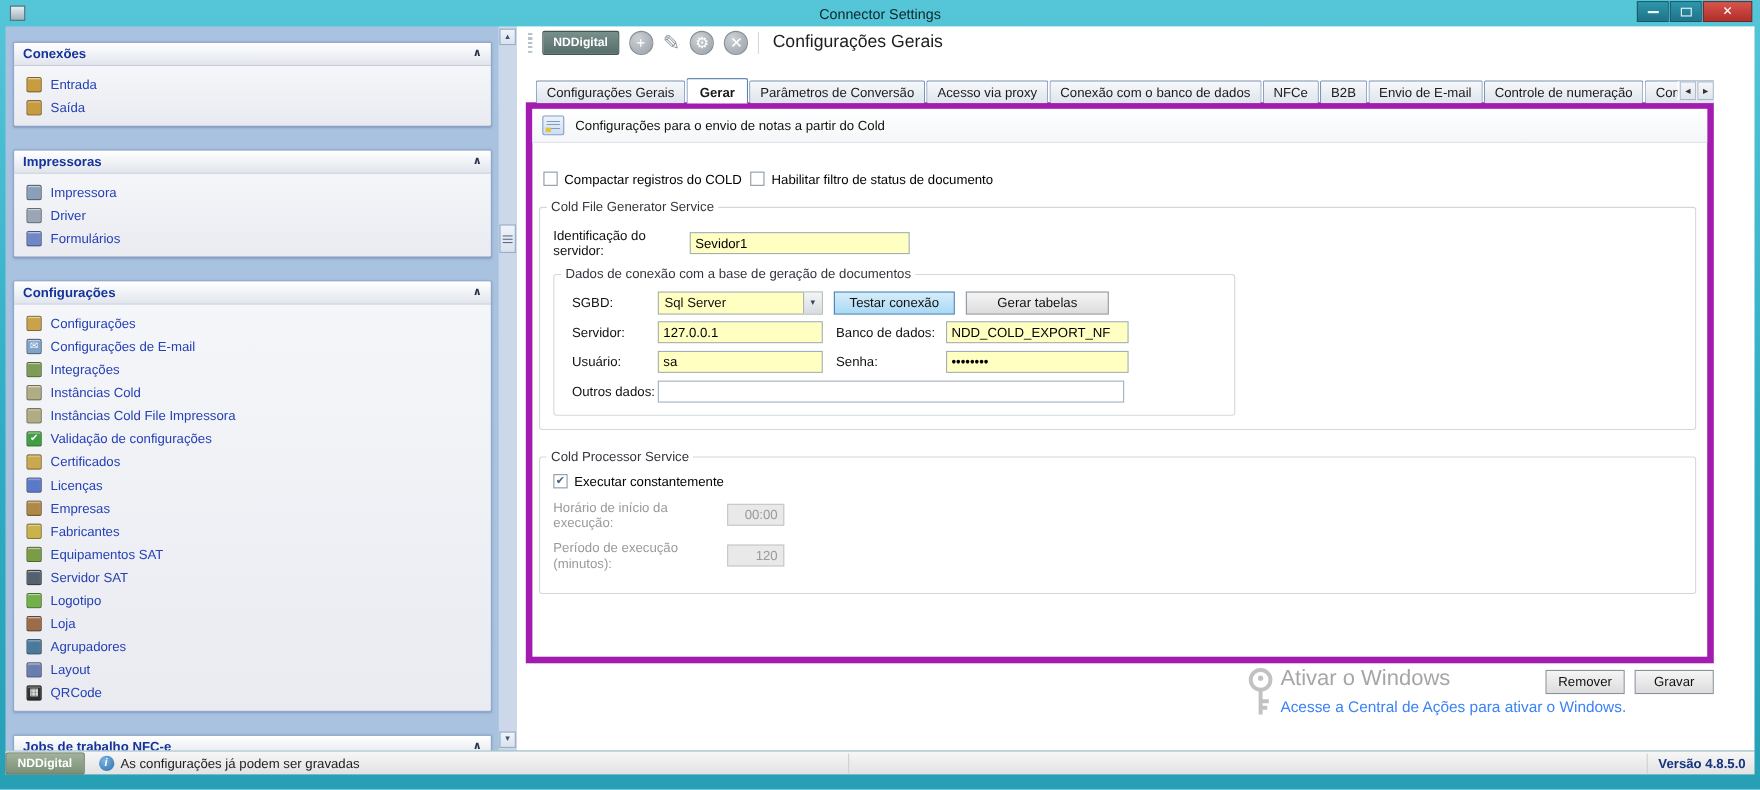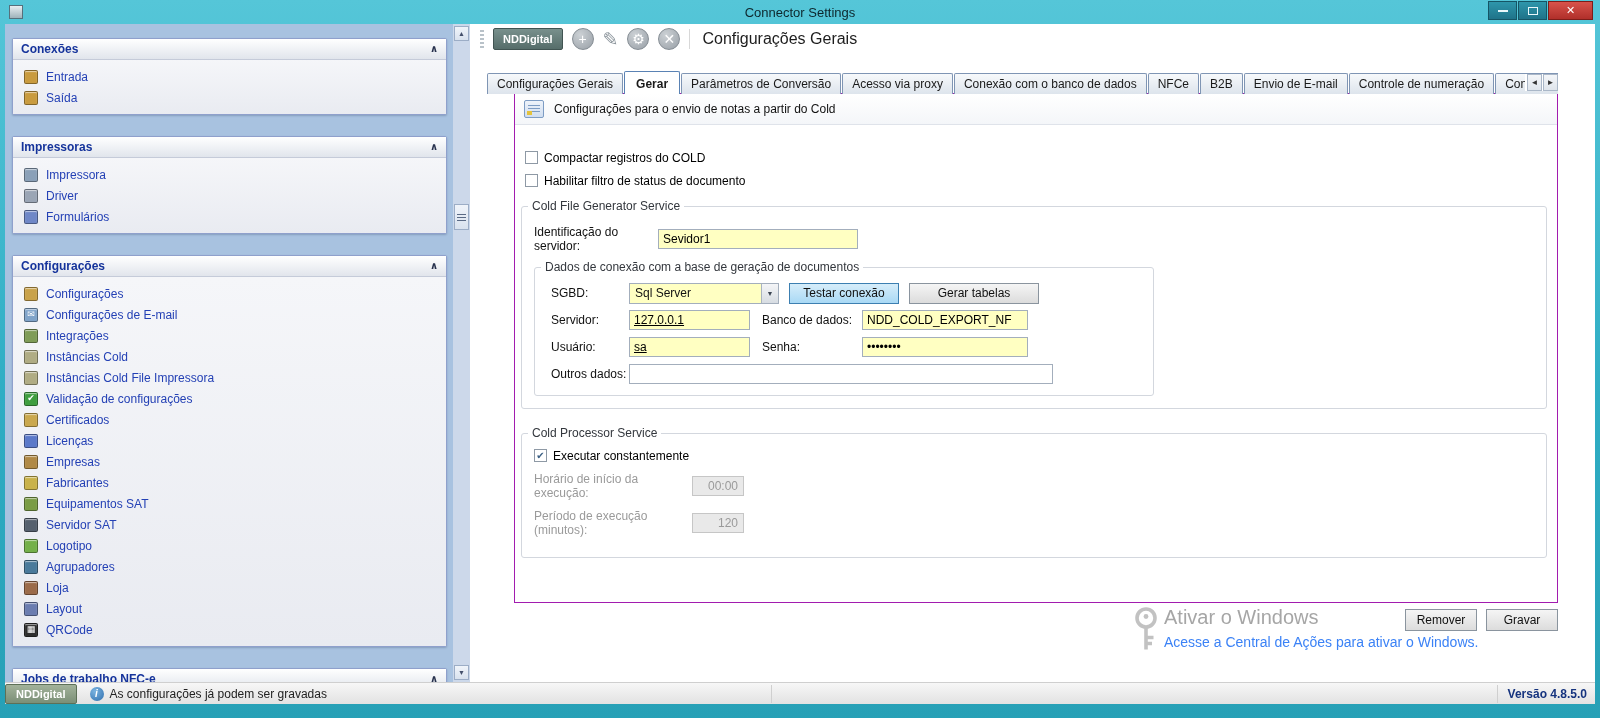--- a/index.html
+++ b/index.html
@@ -72,30 +72,30 @@
   .tabs { display:flex; align-items:flex-end; height:24px; margin-left:9px; overflow:hidden;
           padding-right:34px; position:relative; z-index:2; }
   .tab { flex:0 0 auto; padding:3px 9px; border:1px solid #7f95b4; border-bottom:none; border-radius:2px 2px 0 0;
          background:linear-gradient(#f7f9fb,#dde4ec); margin-right:1px; white-space:nowrap; cursor:pointer; color:#1a1a1a; }
   .tab.active { background:#fff; font-weight:bold; padding:5px 11px 4px; border-color:#5a82b4;
                 position:relative; top:1px; z-index:3; }
   .tab-arrows { position:absolute; right:0; top:4px; z-index:5; display:flex; gap:1px; background:#fff; padding-left:2px; }
   .tab-arrow { width:15px; height:17px; background:linear-gradient(#f4f6f9,#dfe5ec); border:1px solid #aab7c8;
                color:#333; font-size:8px; display:flex; align-items:center; justify-content:center; cursor:pointer; }
 
-  .content { position:relative; margin-top:-1px; height:510px; border:1px solid #a21caf; background:#fff; z-index:1;margin-left:36px; }
+  .content { position:relative; margin-top:-1px; height:510px; border:6px solid #a21caf; background:#fff; z-index:1; }
   .c-head { height:31px; display:flex; align-items:center; gap:10px; padding-left:9px;
             border-bottom:1px solid #dfe3ea; background:linear-gradient(#ffffff,#f4f6f9); }
   .form-icon { width:20px; height:18px; background:linear-gradient(#eef3fa,#cfddf0); border:1px solid #7d9cc4;
                border-radius:2px; position:relative; }
   .form-icon::before { content:""; position:absolute; left:3px; top:4px; right:3px; height:9px;
                background:repeating-linear-gradient(#7d9cc4 0 1px, transparent 1px 3px); }
   .form-icon::after { content:""; position:absolute; left:2px; bottom:2px; width:5px; height:4px; background:#e4c23c; }
 
-  .opts { margin:25px 0 0 10px; display:flex; flex-direction:column; gap:8px;text-align:right; }
+  .opts { margin:25px 0 0 10px; display:flex; flex-direction:row; gap:8px;text-align:right; }
   .cb-row { display:flex; align-items:center; gap:6px; height:15px; cursor:pointer; }
   .cb { width:13px; height:13px; background:#fff; border:1px solid #8e99a5; display:flex;
         align-items:center; justify-content:center; flex:0 0 auto; }
   .cb-mark { display:none; font-size:10px; font-weight:bold; color:#3d6185; line-height:1; }
   .cb.checked .cb-mark { display:block; }
   .cb-label { color:#000; }
 
   .group { position:relative; border:1px solid #d3d7de; border-radius:3px; margin:18px 10px 0 6px;
            padding:14px 10px 12px 12px; }
   .group-title { position:absolute; top:-8px; left:6px; background:#fff; padding:0 4px; color:#33373d; }
@@ -103,21 +103,21 @@
   .lbl-id { width:124px; }
   .inner-group { width:620px; margin-top:14px; position:relative; border:1px solid #d3d7de; border-radius:3px;
                  padding:14px 10px 10px 16px; }
   .lbl1 { width:78px; }
   .lbl2 { width:100px; margin-left:12px; }
   .frow { display:flex; align-items:center; margin-bottom:5px; height:22px; }
   .frow:last-child { margin-bottom:0; }
 
   .tbox { height:20px; border:1px solid #a3aebc; background:#fff; padding:0 4px; color:#000; }
   .tbox.yellow { background:#ffffc2; }
-  .w200{width:200px;} .w150{width:121px;text-decoration:underline;} .w166{width:166px;} .w424{width:424px;} .w52{width:52px;}
+  .w200{width:200px;} .w150{width:150px;} .w166{width:166px;} .w424{width:424px;} .w52{width:52px;}
   .combo { display:flex; width:150px; height:21px; border:1px solid #a3aebc; background:#ffffc2;
            align-items:center; cursor:pointer; }
   .combo-text { flex:1; padding-left:5px; }
   .combo-btn { width:17px; height:100%; background:linear-gradient(#f4f5f7,#d7dce2); border-left:1px solid #aab4c0;
                display:flex; align-items:center; justify-content:center; font-size:7px; color:#3c4552; }
 
   .btn { height:21px; border:1px solid #8a949e; background:linear-gradient(#f5f5f5,#dcdcdc); color:#111;
          display:inline-flex; align-items:center; justify-content:center; cursor:pointer; }
   .btn.blue { background:linear-gradient(#d6edfa,#a9d9f5); border-color:#3c7fb1; }
   .btn.w110{width:110px;} .btn.w130{width:130px;} .btn.w72{width:72px; height:22px;}
@@ -261,26 +261,26 @@
             </div>
             <div class="sb-item">
               <span class="sb-icon" style="background: rgb(85, 96, 110);"></span>
               <span class="sb-label">Servidor SAT</span>
             </div>
             <div class="sb-item">
               <span class="sb-icon" style="background: rgb(116, 176, 74);"></span>
               <span class="sb-label">Logotipo</span>
             </div>
             <div class="sb-item">
+              <span class="sb-icon" style="background: rgb(155, 107, 74);"></span>
+              <span class="sb-label">Loja</span>
+            </div>
+            <div class="sb-item">
               <span class="sb-icon" style="background: rgb(74, 122, 155);"></span>
               <span class="sb-label">Agrupadores</span>
-            </div>
-            <div class="sb-item">
-              <span class="sb-icon" style="background: rgb(155, 107, 74);"></span>
-              <span class="sb-label">Loja</span>
             </div>
             <div class="sb-item">
               <span class="sb-icon" style="background: rgb(107, 125, 176);"></span>
               <span class="sb-label">Layout</span>
             </div>
             <div class="sb-item">
               <span class="sb-icon" style="background: rgb(46, 46, 46);">▦</span>
               <span class="sb-label">QRCode</span>
             </div>
           </div>

